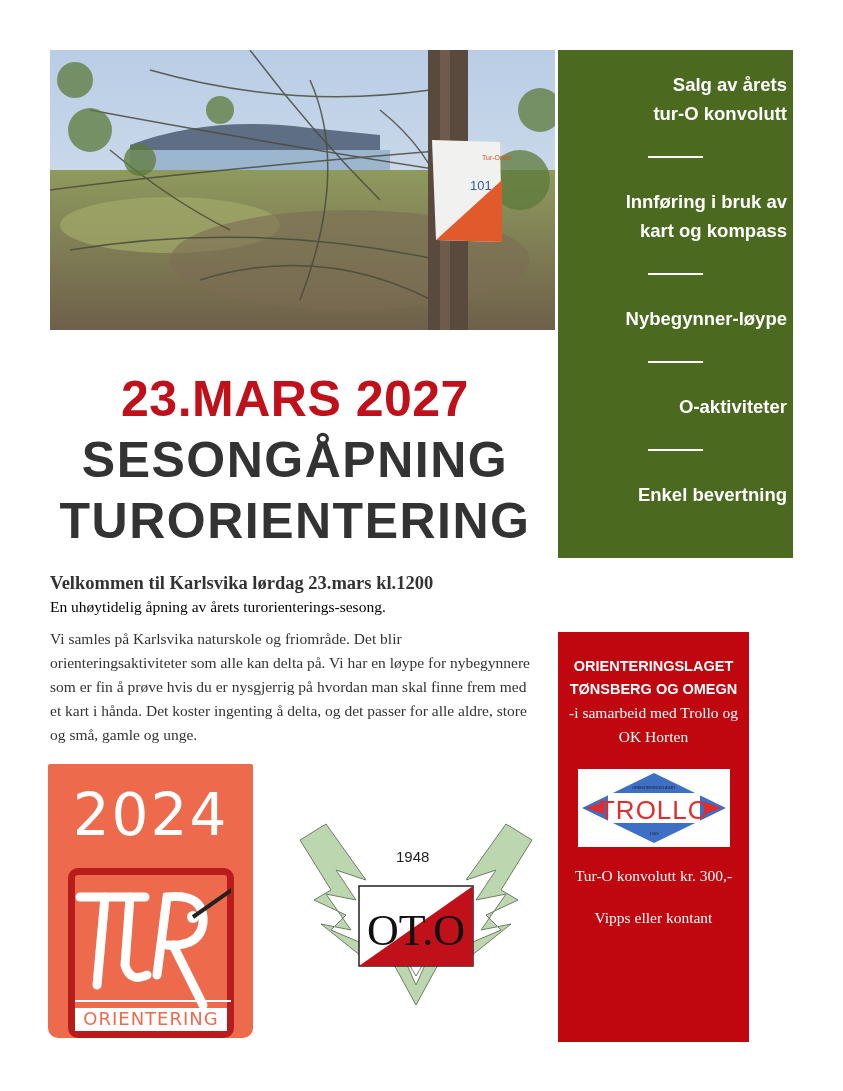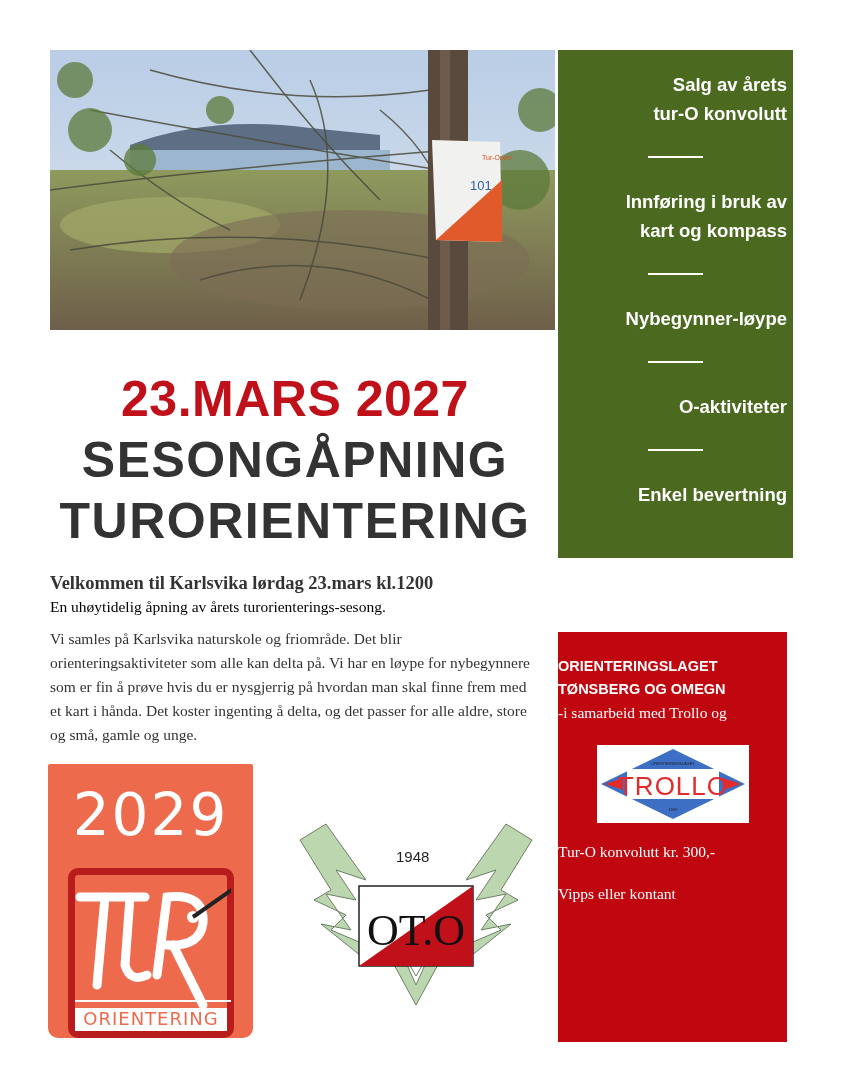--- a/index.html
+++ b/index.html
@@ -15,21 +15,21 @@
 
   .headline { position: absolute; left: 40px; top: 368px; width: 510px; text-align: center; font-family: "Liberation Sans", sans-serif; font-weight: bold; }
   .headline .date { color: #c0101a; font-size: 50px; line-height: 62px; letter-spacing: 0.5px; }
   .headline .line2, .headline .line3 { color: #333; font-size: 50px; line-height: 61px; letter-spacing: 1.5px; }
 
   .intro { position: absolute; left: 50px; top: 570px; width: 490px; }
   .intro .welcome { font-weight: bold; font-size: 18.5px; color: #333; line-height: 26px; }
   .intro .sub { font-size: 15.5px; color: #000000; line-height: 22px; }
   .intro .body { font-size: 15.5px; color: #333; line-height: 24px; margin-top: 9px; }
 
-  .red-panel { position: absolute; left: 558px; top: 632px; width: 229px; height: 410px; background: #c0060f; color: #fff; }
+  .red-panel { position: absolute; left: 558px; top: 632px; width: 191px; height: 410px; background: #c0060f; color: #fff; text-align: center; }
   .red-panel .org { font-family: "Liberation Sans", sans-serif; font-weight: bold; font-size: 14.5px; line-height: 23px; margin-top: 23px; }
   .red-panel .collab { font-size: 15.5px; line-height: 24px; }
   .logo-box { background: #fff; margin: 4px auto; }
   .trollo-box { width: 152px; height: 78px; margin-top: 20px; }
   .horten-box { width: 152px; height: 56px; margin-top: 20px; }
   .red-panel .price { font-size: 15.5px; line-height: 24px; margin-top: 17px; }
   .red-panel .pay { font-size: 15.5px; line-height: 24px; margin-top: 18px; font-family: Liberation Serif, serif; }
 
   .tur-logo { position: absolute; left: 48px; top: 764px; width: 205px; height: 274px; background: #ed6a4c; border-radius: 2px 2px 10px 10px; }
   .tur-logo .year { position: absolute; left: 0; top: 18px; width: 100%; text-align: center; color: #fff; font-family: "DejaVu Sans", sans-serif; font-size: 58px; letter-spacing: 2px; line-height: 66px; }
@@ -126,41 +126,42 @@
   <div class="body">Vi samles på Karlsvika naturskole og friområde. Det blir orienteringsaktiviteter som alle kan delta på. Vi har en løype for nybegynnere som er fin å prøve hvis du er nysgjerrig på hvordan man skal finne frem med et kart i hånda. Det koster ingenting å delta, og det passer for alle aldre, store og små, gamle og unge.</div>
 </div>
 
 <div class="red-panel">
   <div class="org">
     <div>ORIENTERINGSLAGET</div>
     <div>TØNSBERG OG OMEGN</div>
   </div>
   <div class="collab">
     <div>-i samarbeid med Trollo og</div>
+    <div>OK Horten</div>
   </div>
 
   <div class="logo-box trollo-box">
     <svg width="152" height="78" viewBox="0 0 152 78">
       <polygon points="76,4 148,39 76,74 4,39" fill="#3d6fc4"></polygon>
       <rect x="30" y="24" width="92" height="30" fill="#fff"></rect>
       <polygon points="8,39 26,33 26,45" fill="#e32b2b"></polygon>
       <polygon points="144,39 126,33 126,45" fill="#e32b2b"></polygon>
       <text x="76" y="20" text-anchor="middle" font-family="Liberation Sans, sans-serif" font-size="4" fill="#222">ORIENTERINGSLAGET</text>
       <text x="76" y="50" text-anchor="middle" font-family="Liberation Sans, sans-serif" font-size="26" fill="#e32b2b" letter-spacing="1">TROLLO</text>
       <text x="76" y="66" text-anchor="middle" font-family="Liberation Sans, sans-serif" font-size="4" fill="#222">1969</text>
     </svg>
   </div>
 
 
   <div class="price">Tur-O konvolutt kr. 300,-</div>
   <div class="pay">Vipps eller kontant</div>
 </div>
 
 <div class="tur-logo">
-  <div class="year">2029</div>
+  <div class="year">2024</div>
   <div class="frame">
     <svg width="156" height="144" viewBox="0 0 156 144">
       <g stroke="#fff" stroke-width="9" fill="none" stroke-linecap="round">
         <path d="M5 22 L70 22"></path>
         <path d="M30 22 L22 110"></path>
         <path d="M55 22 L50 90 Q55 108 72 100"></path>
         <path d="M82 100 L92 22 Q130 18 128 48 Q125 72 92 70"></path>
         <path d="M98 70 L128 130"></path>
       </g>
       <circle cx="118" cy="42" r="6" fill="#fff"></circle>

